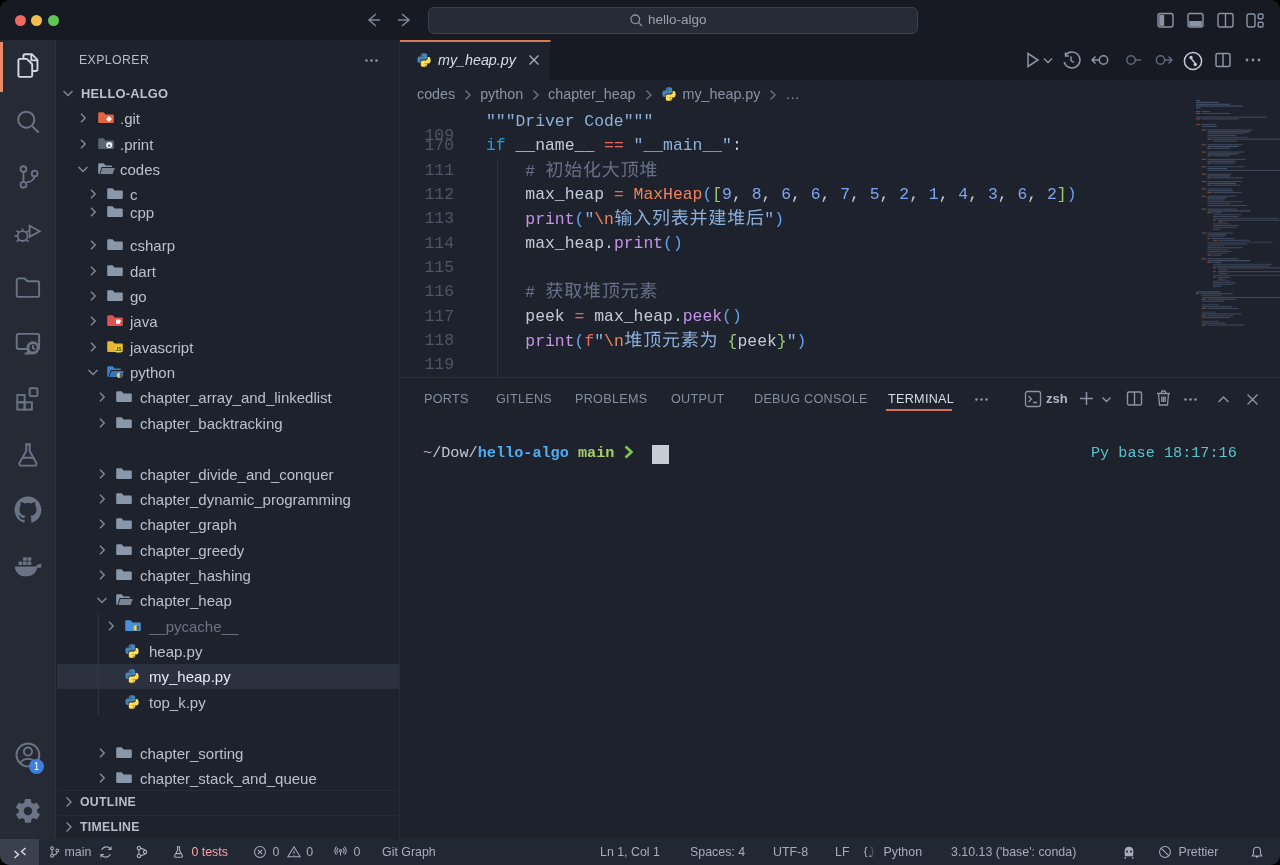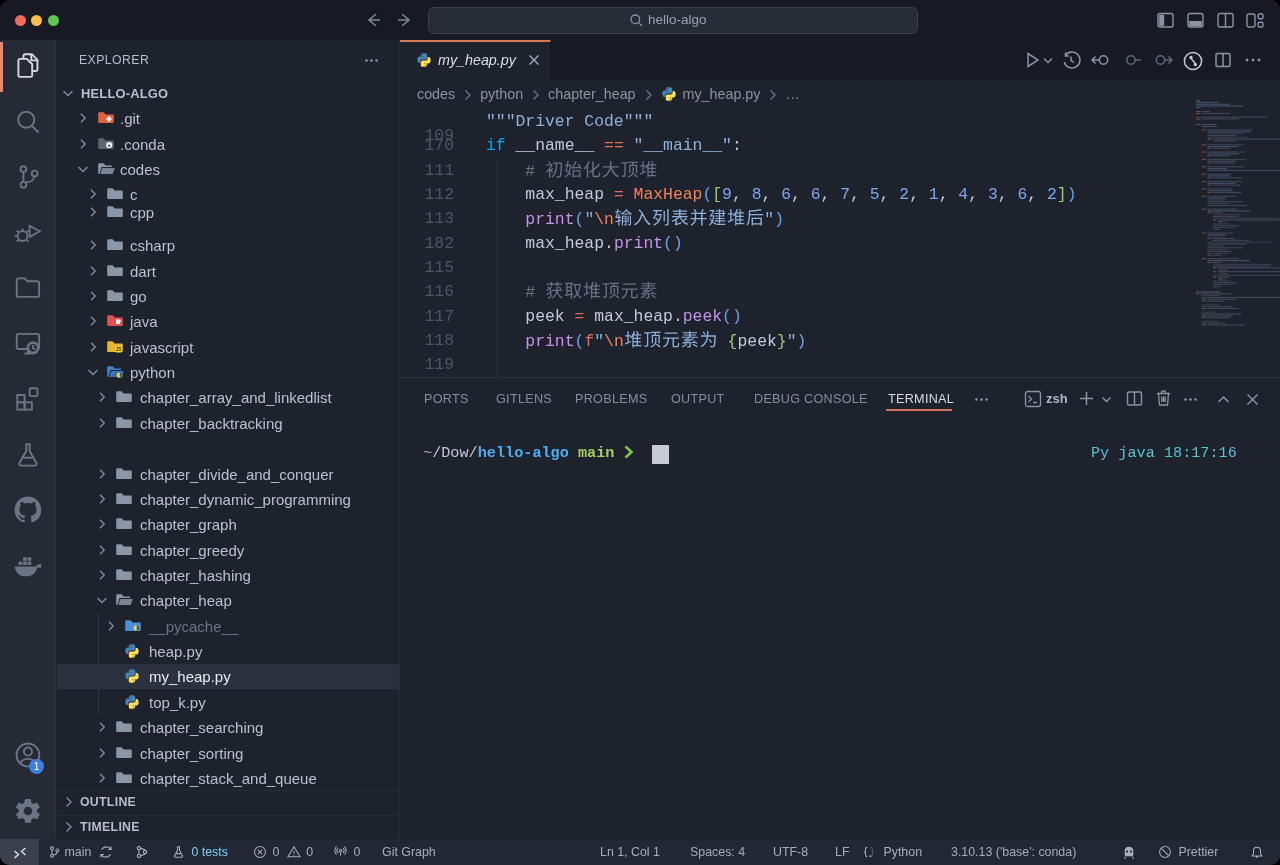--- a/index.html
+++ b/index.html
@@ -141,21 +141,21 @@
     </div>
 <div class="trow" style="top:131.04000000000002px">
       <svg class="chev" style="left:18px" viewBox="0 0 16 16" fill="none" stroke="#828b9c" stroke-width="1.4">
         <path d="M6 3.8 L10.2 8 L6 12.2"></path>
       </svg>
       <span class="ficon" style="left:40px"><svg width="18" height="16" viewBox="0 0 18 16">
           <path fill="#5a6672" d="M1.2 3.4 a1.1 1.1 0 0 1 1.1-1.1 H6.6 L8.6 4.4 H15.7 a1.1 1.1 0 0 1 1.1 1.1 V12 a1.1 1.1 0 0 1 -1.1 1.1 H2.3 a1.1 1.1 0 0 1 -1.1-1.1 Z"></path>
           <circle cx="12.2" cy="9" r="3.1" fill="#f2f4f6"></circle>
           <circle cx="12.2" cy="9.7" r="1.2" fill="#5a6672"></circle>
         </svg></span>
-      <span class="lbl" style="left:63px;color:#bac1cd;font-weight:normal">.conda</span>
+      <span class="lbl" style="left:63px;color:#bac1cd;font-weight:normal">.print</span>
     </div>
 <div class="trow" style="top:156.41000000000003px">
       <svg class="chev" style="left:18px" viewBox="0 0 16 16" fill="none" stroke="#828b9c" stroke-width="1.4">
         <path d="M3.5 6 L8 10.5 L12.5 6"></path>
       </svg>
       <span class="ficon" style="left:40px"><svg width="19" height="16" viewBox="0 0 19 16">
           <path fill="#8997a8" d="M1.2 3.4 a1.1 1.1 0 0 1 1.1 -1.1 H6.6 L8.6 4.4 H14 a1.1 1.1 0 0 1 1.1 1.1 V6 H4.6 L2.4 13.1 H2.3 a1.1 1.1 0 0 1 -1.1 -1.1 Z"></path>
           <path fill="#8997a8" d="M5.3 7 H17.8 L15.6 13.1 H3.3 Z" opacity=".85"></path>
         </svg></span>
       <span class="lbl" style="left:63px;color:#bac1cd;font-weight:normal">codes</span>
@@ -336,29 +336,20 @@
           <path fill="#ffde57" d="M8.1 14.8 c3.3 0 3.1-1.45 3.1-1.45 v-1.5 H8 v-.45 h4.5 s2.15.25 2.15-3.15 c0-3.4-1.9-3.3-1.9-3.3 h-1.1 v1.55 s.05 1.9-1.85 1.9 h-3.2 s-1.8-.05-1.8 1.75 v3 s-.3 1.65 3.3 1.65 z M9.9 13.8 a.57.57 0 1 1 0 -1.15 .57.57 0 0 1 0 1.15z"></path>
         </svg></span>
       <span class="lbl" style="left:92px;color:#e6ebf2;font-weight:normal">my_heap.py</span>
     </div>
 <div class="trow" style="top:689.18px">
       <span class="ficon" style="left:67px"><svg width="16" height="16" viewBox="0 0 16 16">
           <path fill="#4584b6" d="M7.9 1.2 c-3.3 0-3.1 1.45-3.1 1.45 v1.5 h3.2 v.45 H3.5 s-2.15-.25-2.15 3.15 c0 3.4 1.9 3.3 1.9 3.3 h1.1 V9.5 s-.05-1.9 1.85-1.9 h3.2 s1.8.05 1.8-1.75 V2.85 S11.5 1.2 7.9 1.2 z M6.1 2.2 a.57.57 0 1 1 0 1.15 .57.57 0 0 1 0 -1.15z"></path>
           <path fill="#ffde57" d="M8.1 14.8 c3.3 0 3.1-1.45 3.1-1.45 v-1.5 H8 v-.45 h4.5 s2.15.25 2.15-3.15 c0-3.4-1.9-3.3-1.9-3.3 h-1.1 v1.55 s.05 1.9-1.85 1.9 h-3.2 s-1.8-.05-1.8 1.75 v3 s-.3 1.65 3.3 1.65 z M9.9 13.8 a.57.57 0 1 1 0 -1.15 .57.57 0 0 1 0 1.15z"></path>
         </svg></span>
       <span class="lbl" style="left:92px;color:#bac1cd;font-weight:normal">top_k.py</span>
-    </div>
-<div class="trow" style="top:714.55px">
-      <svg class="chev" style="left:37px" viewBox="0 0 16 16" fill="none" stroke="#828b9c" stroke-width="1.4">
-        <path d="M6 3.8 L10.2 8 L6 12.2"></path>
-      </svg>
-      <span class="ficon" style="left:57.5px"><svg width="18" height="16" viewBox="0 0 18 16">
-          <path fill="#8997a8" d="M1.2 3.4 a1.1 1.1 0 0 1 1.1 -1.1 H6.6 L8.6 4.4 H15.7 a1.1 1.1 0 0 1 1.1 1.1 V12 a1.1 1.1 0 0 1 -1.1 1.1 H2.3 a1.1 1.1 0 0 1 -1.1 -1.1 Z"></path>
-        </svg></span>
-      <span class="lbl" style="left:83px;color:#bac1cd;font-weight:normal">chapter_searching</span>
     </div>
 <div class="trow" style="top:739.92px">
       <svg class="chev" style="left:37px" viewBox="0 0 16 16" fill="none" stroke="#828b9c" stroke-width="1.4">
         <path d="M6 3.8 L10.2 8 L6 12.2"></path>
       </svg>
       <span class="ficon" style="left:57.5px"><svg width="18" height="16" viewBox="0 0 18 16">
           <path fill="#8997a8" d="M1.2 3.4 a1.1 1.1 0 0 1 1.1 -1.1 H6.6 L8.6 4.4 H15.7 a1.1 1.1 0 0 1 1.1 1.1 V12 a1.1 1.1 0 0 1 -1.1 1.1 H2.3 a1.1 1.1 0 0 1 -1.1 -1.1 Z"></path>
         </svg></span>
       <span class="lbl" style="left:83px;color:#bac1cd;font-weight:normal">chapter_sorting</span>
     </div>
@@ -461,21 +452,21 @@
 <div class="codeline" style="top:207.32px"><span style="color:#c3cbd9">    </span><span style="color:#c792ea">print</span><span style="color:#64a1ec">(</span><span style="color:#8fb2dd">"</span><span style="color:#f2835c">\n</span><svg class="cjk" width="150.4" height="22" viewBox="0 0 150.4 22" style="fill:#8fb2dd">
         <path transform="translate(0.4,17.1) scale(0.018,-0.018)" d="M734 447V85H793V447ZM861 484V5C861 -6 857 -9 846 -10C833 -10 793 -10 747 -9C757 -27 765 -54 767 -71C826 -71 866 -70 890 -60C915 -49 922 -31 922 5V484ZM71 330C79 338 108 344 140 344H219V206C152 190 90 176 42 167L59 96L219 137V-79H285V154L368 176L362 239L285 221V344H365V413H285V565H219V413H132C158 483 183 566 203 652H367V720H217C225 756 231 792 236 827L166 839C162 800 157 759 150 720H47V652H137C119 569 100 501 91 475C77 430 65 398 48 393C56 376 67 344 71 330ZM659 843C593 738 469 639 348 583C366 568 386 545 397 527C424 541 451 557 477 574V532H847V581C872 566 899 551 926 537C935 557 956 581 974 596C869 641 774 698 698 783L720 816ZM506 594C562 635 615 683 659 734C710 678 765 633 826 594ZM614 406V327H477V406ZM415 466V-76H477V130H614V-1C614 -10 612 -12 604 -13C594 -13 568 -13 537 -12C546 -30 554 -57 556 -74C599 -74 630 -74 651 -63C672 -52 677 -33 677 -1V466ZM477 269H614V187H477Z"></path>
         <path transform="translate(19.2,17.1) scale(0.018,-0.018)" d="M295 755C361 709 412 653 456 591C391 306 266 103 41 -13C61 -27 96 -58 110 -73C313 45 441 229 517 491C627 289 698 58 927 -70C931 -46 951 -6 964 15C631 214 661 590 341 819Z"></path>
         <path transform="translate(38.0,17.1) scale(0.018,-0.018)" d="M642 724V164H716V724ZM848 835V17C848 1 842 -4 826 -4C810 -5 758 -5 703 -3C713 -24 725 -56 728 -76C805 -76 853 -74 882 -63C912 -51 924 -29 924 18V835ZM181 302C232 267 294 218 333 181C265 85 178 17 79 -22C95 -37 115 -66 124 -85C336 10 491 205 541 552L495 566L482 563H257C273 611 287 662 299 714H571V786H61V714H224C189 561 133 419 53 326C70 315 99 290 111 276C158 335 198 409 232 494H459C440 400 411 317 373 247C334 281 273 326 224 357Z"></path>
         <path transform="translate(56.8,17.1) scale(0.018,-0.018)" d="M252 -79C275 -64 312 -51 591 38C587 54 581 83 579 104L335 31V251C395 292 449 337 492 385C570 175 710 23 917 -46C928 -26 950 3 967 19C868 48 783 97 714 162C777 201 850 253 908 302L846 346C802 303 732 249 672 207C628 259 592 319 566 385H934V450H536V539H858V601H536V686H902V751H536V840H460V751H105V686H460V601H156V539H460V450H65V385H397C302 300 160 223 36 183C52 168 74 140 86 122C142 142 201 170 258 203V55C258 15 236 -2 219 -11C231 -27 247 -61 252 -79Z"></path>
         <path transform="translate(75.6,17.1) scale(0.018,-0.018)" d="M642 561V344H363V369V561ZM704 843C683 780 645 695 611 634H89V561H285V370V344H52V272H279C265 162 214 54 54 -27C71 -40 97 -69 108 -87C291 7 345 138 359 272H642V-80H720V272H949V344H720V561H918V634H693C725 689 759 757 789 818ZM218 813C260 758 305 683 321 634L395 667C376 716 330 788 287 841Z"></path>
         <path transform="translate(94.4,17.1) scale(0.018,-0.018)" d="M394 755V695H581V620H330V561H581V483H387V422H581V345H379V288H581V209H337V149H581V49H652V149H937V209H652V288H899V345H652V422H876V561H945V620H876V755H652V840H581V755ZM652 561H809V483H652ZM652 620V695H809V620ZM97 393C97 404 120 417 135 425H258C246 336 226 259 200 193C173 233 151 283 134 343L78 322C102 241 132 177 169 126C134 60 89 8 37 -30C53 -40 81 -66 92 -80C140 -43 183 7 218 70C323 -30 469 -55 653 -55H933C937 -35 951 -2 962 14C911 13 694 13 654 13C485 13 347 35 249 132C290 225 319 342 334 483L292 493L278 492H192C242 567 293 661 338 758L290 789L266 778H64V711H237C197 622 147 540 129 515C109 483 84 458 66 454C76 439 91 408 97 393Z"></path>
         <path transform="translate(113.2,17.1) scale(0.018,-0.018)" d="M679 396V267H513V396ZM650 806C678 761 706 700 718 659H531C557 711 579 765 597 815L523 835C488 719 416 573 332 481C346 468 367 441 378 425C400 449 422 477 442 506V-81H513V-8H951V62H750V199H913V267H750V396H913V464H750V591H939V659H723L786 687C773 727 743 787 714 832ZM679 464H513V591H679ZM679 199V62H513V199ZM34 156 64 81C154 120 271 173 380 223L364 290L242 239V528H362V599H242V828H170V599H42V528H170V209C118 188 72 170 34 156Z"></path>
         <path transform="translate(132.0,17.1) scale(0.018,-0.018)" d="M151 750V491C151 336 140 122 32 -30C50 -40 82 -66 95 -82C210 81 227 324 227 491H954V563H227V687C456 702 711 729 885 771L821 832C667 793 388 764 151 750ZM312 348V-81H387V-29H802V-79H881V348ZM387 41V278H802V41Z"></path>
       </svg><span style="color:#8fb2dd">"</span><span style="color:#64a1ec">)</span></div>
-<div class="lineno" style="top:231.64999999999998px">182</div>
+<div class="lineno" style="top:231.64999999999998px">114</div>
 <div class="codeline" style="top:231.64999999999998px"><span style="color:#c3cbd9">    max_heap.</span><span style="color:#c792ea">print</span><span style="color:#64a1ec">()</span></div>
 <div class="lineno" style="top:280.31px">116</div>
 <div class="codeline" style="top:280.31px"><span style="color:#c3cbd9">    </span><span style="color:#69728a"># </span><svg class="cjk" width="112.8" height="22" viewBox="0 0 112.8 22" style="fill:#69728a">
         <path transform="translate(0.4,17.1) scale(0.018,-0.018)" d="M709 554C761 518 819 465 846 427L900 468C872 506 812 557 760 590ZM608 596V448L607 413H373V343H601C584 220 527 78 345 -34C364 -47 388 -66 401 -82C551 11 621 125 653 238C704 94 784 -17 904 -78C914 -59 937 -32 954 -18C815 43 729 176 685 343H942V413H678V448V596ZM633 840V760H373V840H299V760H62V692H299V610H373V692H633V615H707V692H942V760H707V840ZM325 590C304 566 278 541 248 517C221 548 186 578 143 606L94 566C136 538 168 509 193 478C146 447 93 418 41 396C55 383 76 361 86 346C135 368 184 395 230 425C246 396 257 365 264 334C215 265 119 190 39 156C55 142 74 117 84 99C148 134 221 192 275 251L276 211C276 109 268 38 244 9C236 -1 227 -6 213 -7C191 -10 153 -10 108 -7C121 -26 130 -53 131 -74C172 -76 209 -76 242 -70C264 -67 282 -57 295 -42C335 5 346 93 346 207C346 296 337 384 287 465C325 494 359 525 386 556Z"></path>
         <path transform="translate(19.2,17.1) scale(0.018,-0.018)" d="M850 656C826 508 784 379 730 271C679 382 645 513 623 656ZM506 728V656H556C584 480 625 323 688 196C628 100 557 26 479 -23C496 -37 517 -62 528 -80C602 -29 670 38 727 123C777 42 839 -24 915 -73C927 -54 950 -27 967 -14C886 34 821 104 770 192C847 329 903 503 929 718L883 730L870 728ZM38 130 55 58 356 110V-78H429V123L518 140L514 204L429 190V725H502V793H48V725H115V141ZM187 725H356V585H187ZM187 520H356V375H187ZM187 309H356V178L187 152Z"></path>
         <path transform="translate(38.0,17.1) scale(0.018,-0.018)" d="M679 396V267H513V396ZM650 806C678 761 706 700 718 659H531C557 711 579 765 597 815L523 835C488 719 416 573 332 481C346 468 367 441 378 425C400 449 422 477 442 506V-81H513V-8H951V62H750V199H913V267H750V396H913V464H750V591H939V659H723L786 687C773 727 743 787 714 832ZM679 464H513V591H679ZM679 199V62H513V199ZM34 156 64 81C154 120 271 173 380 223L364 290L242 239V528H362V599H242V828H170V599H42V528H170V209C118 188 72 170 34 156Z"></path>
         <path transform="translate(56.8,17.1) scale(0.018,-0.018)" d="M662 496V295C662 191 645 58 398 -21C413 -37 435 -63 444 -80C695 15 736 168 736 294V496ZM707 90C779 39 869 -34 912 -82L963 -25C918 22 827 92 755 139ZM476 628V155H547V557H848V157H921V628H692L730 729H961V796H435V729H648C641 696 631 659 621 628ZM45 769V698H207V51C207 35 202 31 185 30C169 29 115 29 54 31C66 10 78 -24 82 -44C162 -45 211 -42 240 -29C271 -17 282 5 282 51V698H416V769Z"></path>
         <path transform="translate(75.6,17.1) scale(0.018,-0.018)" d="M147 762V690H857V762ZM59 482V408H314C299 221 262 62 48 -19C65 -33 87 -60 95 -77C328 16 376 193 394 408H583V50C583 -37 607 -62 697 -62C716 -62 822 -62 842 -62C929 -62 949 -15 958 157C937 162 905 176 887 190C884 36 877 9 836 9C812 9 724 9 706 9C667 9 659 15 659 51V408H942V482Z"></path>
         <path transform="translate(94.4,17.1) scale(0.018,-0.018)" d="M636 86C721 44 828 -21 880 -64L939 -18C882 26 774 87 691 127ZM293 128C233 72 135 20 46 -15C63 -27 91 -53 104 -66C190 -27 293 36 362 101ZM193 294C211 301 240 305 440 316C349 277 270 248 236 237C176 216 131 204 98 201C104 182 114 149 116 135C143 143 182 148 479 165V8C479 -4 475 -7 458 -8C443 -9 389 -9 327 -7C339 -27 351 -55 355 -77C429 -77 479 -76 510 -65C543 -53 552 -33 552 6V169L801 183C828 160 851 137 867 118L926 159C884 206 797 271 728 315L673 279C694 265 717 249 739 233L328 213C466 258 606 316 740 388L688 436C651 415 610 394 569 374L337 362C391 385 444 412 495 444L471 463H950V523H536V588H844V645H536V709H903V767H536V841H461V767H105V709H461V645H160V588H461V523H54V463H406C340 421 267 388 243 378C215 367 193 360 173 358C180 340 190 308 193 294Z"></path>
       </svg></div>
@@ -676,21 +667,21 @@
 <svg class="abs" style="left:1216px;top:392px" width="15" height="15" viewBox="0 0 15 15" fill="none" stroke="#8b94a4" stroke-width="1.5">
       <path d="M2.5 10 L7.5 5 L12.5 10"></path>
     </svg>
 <svg class="abs" style="left:1245px;top:392px" width="15" height="15" viewBox="0 0 15 15" fill="none" stroke="#8b94a4" stroke-width="1.4">
       <path d="M2.5 2.5 L12.5 12.5 M12.5 2.5 L2.5 12.5"></path>
     </svg>
 <div class="abs mono" style="left:423px;top:444px;font-size:15.2px;white-space:pre"><span style="color:#c0a3cf">~</span><span style="color:#bfc7d5">/Dow/</span><span style="color:#4fadf2;font-weight:bold">hello-algo</span><span style="color:#a5ce68;font-weight:bold"> main</span><svg width="11" height="14" viewBox="0 0 11 14" style="margin-left:9px;vertical-align:-2px" fill="none" stroke="#7ec551" stroke-width="2.6">
         <path d="M2.5 1.5 L8.5 7 L2.5 12.5"></path>
       </svg></div>
 <div class="abs" style="left:652px;top:445px;width:16.5px;height:19px;background:#c6ccd4"></div>
-<div class="abs mono" style="left:1091px;top:444px;font-size:15.2px;color:#59c2cf">Py java 18:17:16</div>
+<div class="abs mono" style="left:1091px;top:444px;font-size:15.2px;color:#59c2cf">Py base 18:17:16</div>
 <div class="abs" style="left:0;top:839px;width:1280px;height:26px;background:#222734"></div>
 <div class="abs" style="left:0;top:839px;width:39px;height:26px;background:#3a404d"></div>
 <svg class="abs" style="left:12px;top:845px" width="16" height="16" viewBox="0 0 16 16" fill="none" stroke="#d5dae2" stroke-width="1.5">
       <path d="M2.5 6 L6.5 9.5 L2.5 13"></path>
       <path d="M13.5 3 L9.5 6.5 L13.5 10"></path>
     </svg>
 <div class="abs" style="left:48px;top:845px;height:16px;color:#a6aebb;font-size:12.4px;white-space:nowrap"><svg width="13" height="14" viewBox="0 0 16 16" style="vertical-align:-3px" fill="none" stroke="#a6aebb" stroke-width="1.3">
         <circle cx="5" cy="3.5" r="1.8"></circle>
         <circle cx="5" cy="12.5" r="1.8"></circle>
         <circle cx="11.5" cy="6" r="1.8"></circle>
@@ -698,21 +689,21 @@
       </svg> <span>main</span> <span style="display:inline-block;width:4px"></span><svg width="14" height="14" viewBox="0 0 16 16" style="vertical-align:-3px" fill="none" stroke="#a6aebb" stroke-width="1.3">
         <path d="M13.5 5 A6 6 0 0 0 3 5.5 M2.5 11 A6 6 0 0 0 13 10.5"></path>
         <path d="M13.8 1.8 V5.2 H10.4 M2.2 14.2 V10.8 H5.6"></path>
       </svg></div>
 <div class="abs" style="left:135px;top:845px;height:16px;color:#a6aebb;font-size:12.4px;white-space:nowrap"><svg width="14" height="14" viewBox="0 0 16 16" style="vertical-align:-3px" fill="none" stroke="#a6aebb" stroke-width="1.3">
         <circle cx="4.5" cy="3.5" r="1.9"></circle>
         <circle cx="4.5" cy="12.5" r="1.9"></circle>
         <circle cx="11.5" cy="8" r="1.9"></circle>
         <path d="M4.5 5.4 V10.6 M6.4 3.9 Q11.5 5 11.5 6.1 M6.4 12.1 Q11.5 11 11.5 9.9"></path>
       </svg></div>
-<div class="abs" style="left:172px;top:845px;height:16px;color:#7dd3fc;font-size:12.4px;white-space:nowrap"><svg width="13" height="14" viewBox="0 0 16 16" style="vertical-align:-3px" fill="none" stroke="#a6aebb" stroke-width="1.3">
+<div class="abs" style="left:172px;top:845px;height:16px;color:#fca5a5;font-size:12.4px;white-space:nowrap"><svg width="13" height="14" viewBox="0 0 16 16" style="vertical-align:-3px" fill="none" stroke="#a6aebb" stroke-width="1.3">
         <path d="M6 1.5 H10 M6.8 1.5 V6 L3.2 12.5 a1.2 1.2 0 0 0 1 1.9 H11.8 a1.2 1.2 0 0 0 1 -1.9 L9.2 6 V1.5"></path>
         <path d="M4.8 10 H11.2"></path>
       </svg> <span style="margin-left:3px">0 tests</span></div>
 <div class="abs" style="left:253px;top:845px;height:16px;color:#a6aebb;font-size:12.4px;white-space:nowrap"><svg width="14" height="14" viewBox="0 0 16 16" style="vertical-align:-3px" fill="none" stroke="#a6aebb" stroke-width="1.2">
         <circle cx="8" cy="8" r="6.2"></circle>
         <path d="M5.5 5.5 L10.5 10.5 M10.5 5.5 L5.5 10.5"></path>
       </svg> <span style="margin-left:2px">0</span> <span style="margin-left:4px"><svg width="14" height="14" viewBox="0 0 16 16" style="vertical-align:-3px" fill="none" stroke="#a6aebb" stroke-width="1.2">
           <path d="M8 2 L15 13.5 H1 Z"></path>
           <path d="M8 6.5 V10 M8 11.5 V12.2"></path>
         </svg></span> <span style="margin-left:2px">0</span></div>

